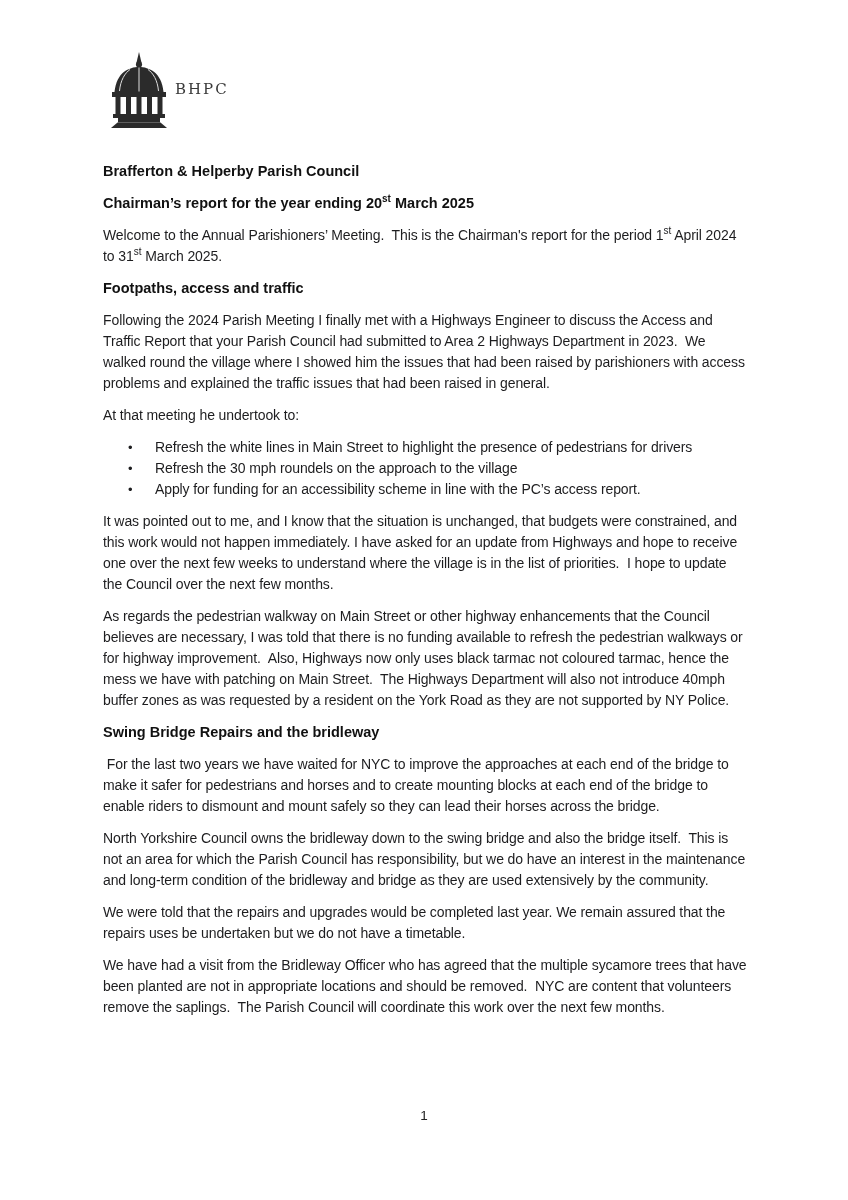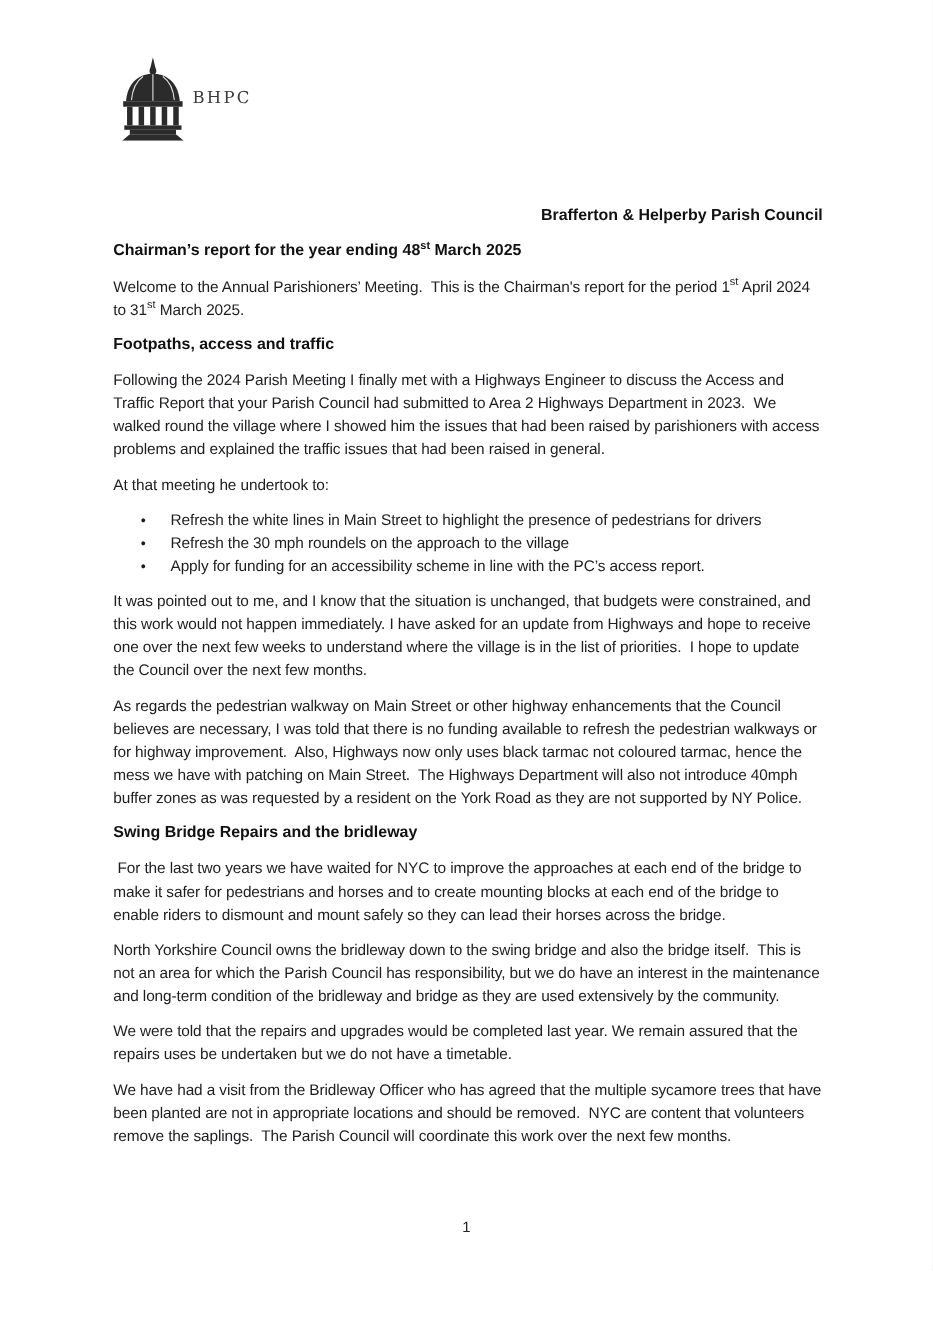--- a/index.html
+++ b/index.html
@@ -24,22 +24,22 @@
     align-items:center;
   }
   .logo-caption{
     font-family:"DejaVu Serif","Liberation Serif",serif;
     font-size:15px;
     letter-spacing:2px;
     color:#3a3a3a;
     margin-top:-2px;
   }
   .doc-title{
-    margin-top:58px;
-    text-align:right;
+    margin-top:33px;
+    text-align:left;
     font-weight:bold;
     font-size:14.5px;
     line-height:21px;
     color:#111;
   }
   .h2{
     font-weight:bold;
     font-size:14.5px;
     line-height:21px;
     color:#111;
@@ -108,21 +108,21 @@
           <path d="M27 17.5 C22 21 17.5 28 16.5 39"></path>
           <path d="M36 15.5 L36 39.5"></path>
           <path d="M45 17.5 C50 21 54.5 28 55.5 39"></path>
         </g>
       </svg>
       <div class="logo-caption">BHPC</div>
     </div>
 
     <div class="doc-title">Brafferton &amp; Helperby Parish Council</div>
 
-    <div class="h2"><span>Chairman’s report for the year ending 48</span><sup class="ord">st</sup><span> March 2025</span></div>
+    <div class="h2"><span>Chairman’s report for the year ending 20</span><sup class="ord">st</sup><span> March 2025</span></div>
 
     <div class="para"><span>Welcome to the Annual Parishioners’ Meeting.  This is the Chairman's report for the period 1</span><sup class="ord">st</sup><span> April 2024 to 31</span><sup class="ord">st</sup><span> March 2025.</span></div>
 
     <div class="h2">Footpaths, access and traffic</div>
 
     <div class="para">Following the 2024 Parish Meeting I finally met with a Highways Engineer to discuss the Access and Traffic Report that your Parish Council had submitted to Area 2 Highways Department in 2023.  We walked round the village where I showed him the issues that had been raised by parishioners with access problems and explained the traffic issues that had been raised in general.</div>
 
     <div class="para">At that meeting he undertook to:</div>
 
     <div class="bullet-list">

